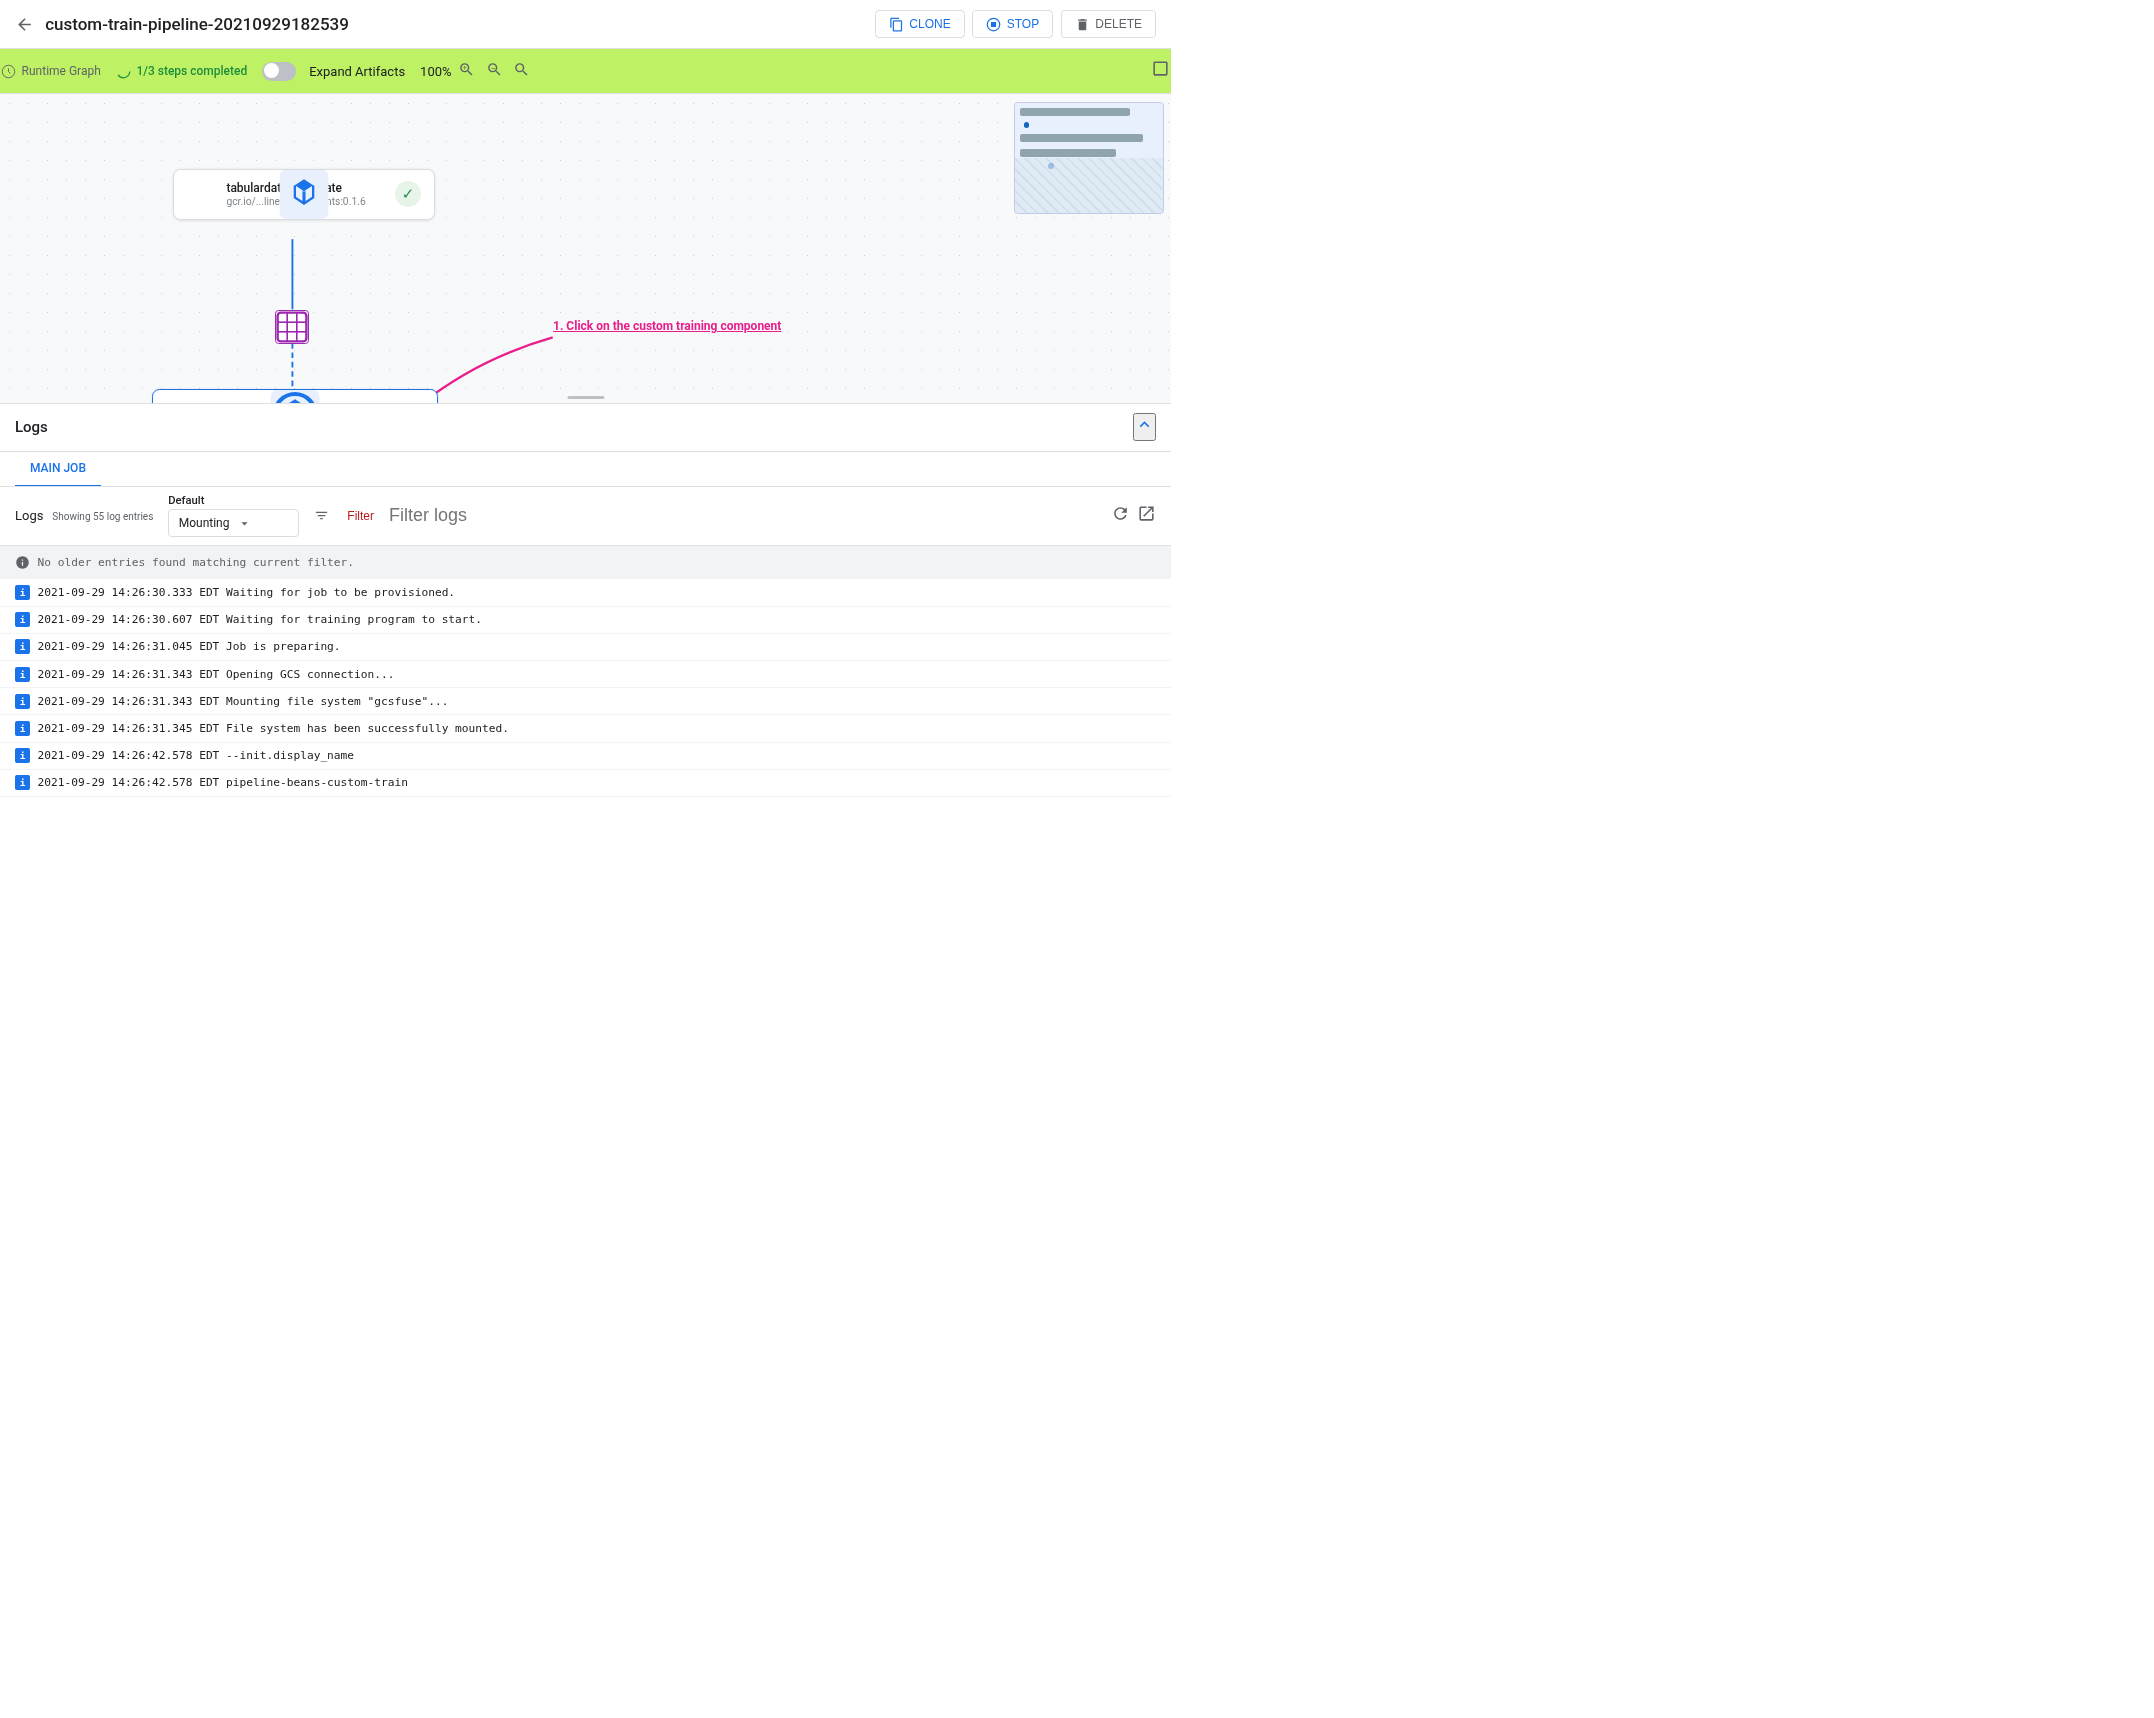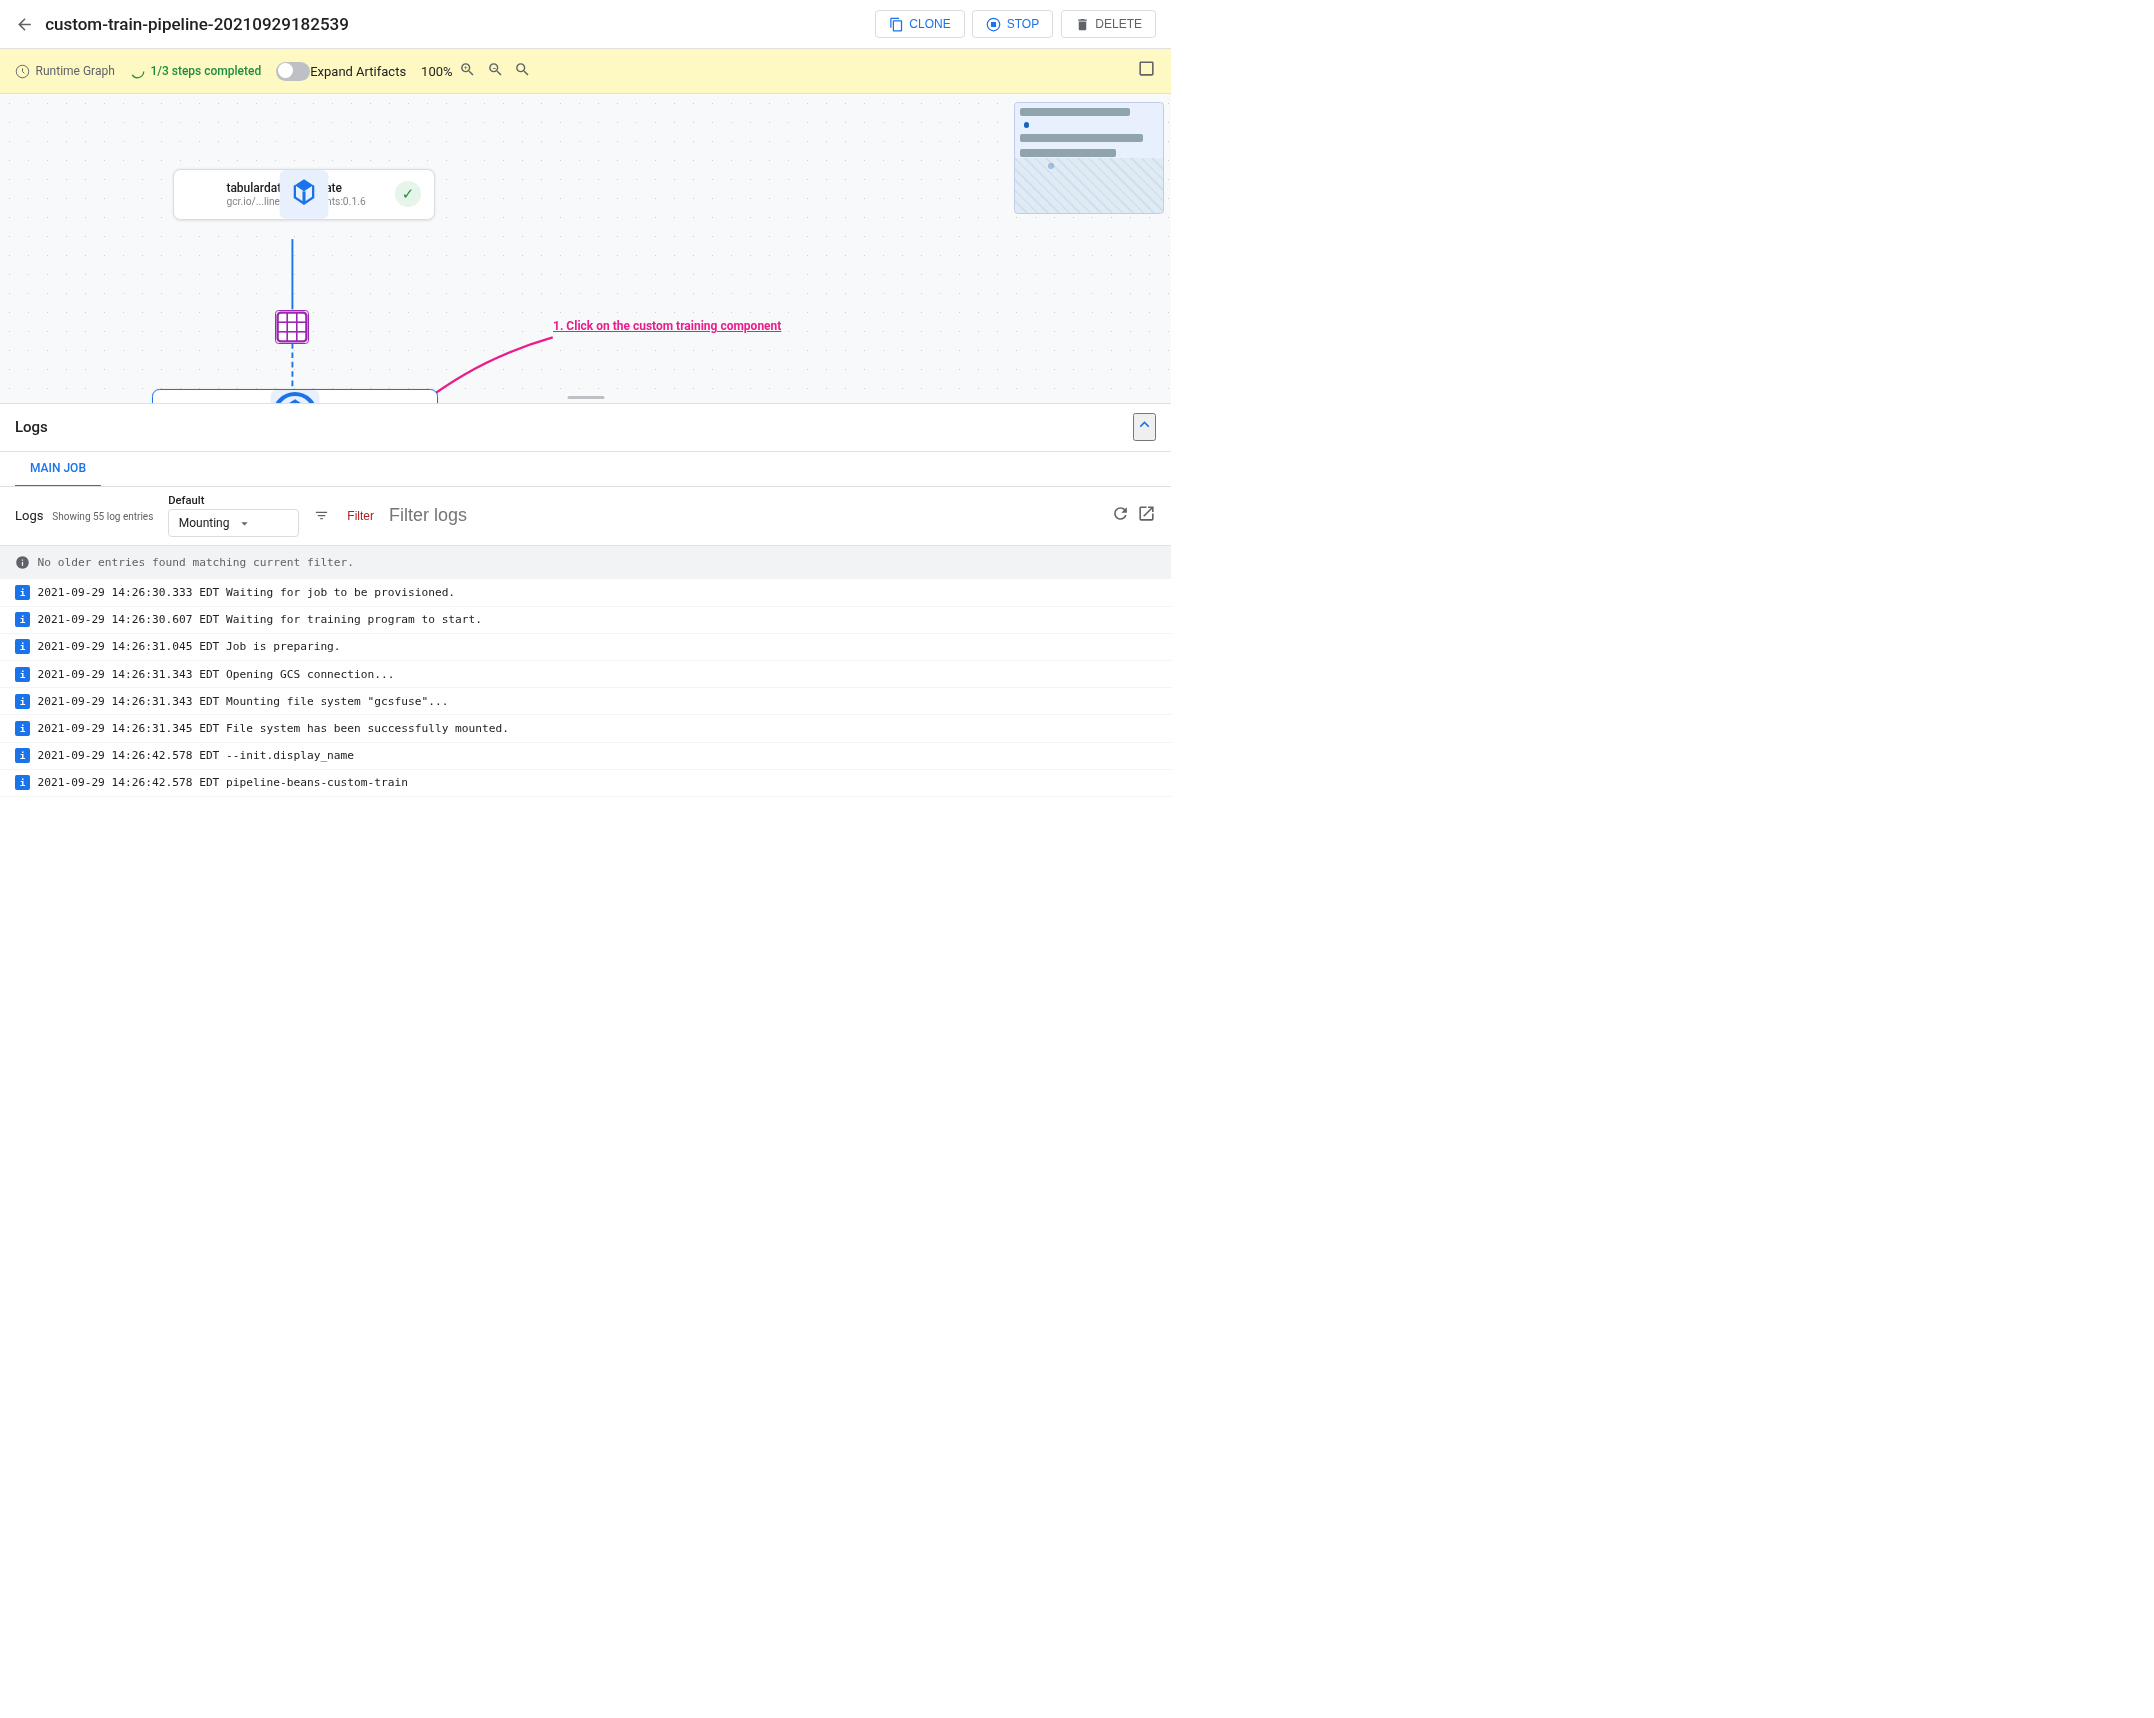--- a/index.html
+++ b/index.html
@@ -22,26 +22,26 @@
       display: flex; align-items: center; gap: 5.6px; padding: 5.6px 13px;
       border: 0.9px solid #dadce0; border-radius: 3.7px; background: #fff;
       cursor: pointer; font-size: 12px; font-weight: 500; color: #1a73e8;
     }
     .header-btn.clone { color: #1a73e8; }
     .header-btn.stop { color: #1a73e8; }
     .header-btn.delete { color: #5f6368; }
 
     
     .toolbar {
-      display: flex; align-items: center; padding: 0 15px; height: 45px;
-      border-bottom: 0.9px solid #e0e0e0; background: #fef9c3; gap: 15px;
+      display: flex; align-items: center; padding: 0 1px; height: 45px;
+      border-bottom: 0.9px solid #e0e0e0; background: #bef264; gap: 15px;
     }
     .toolbar-item { display: flex; align-items: center; gap: 5.6px; font-size: 12px; color: #5f6368; }
     .steps-completed { color: #1e8e3e; font-weight: 500; }
-    .toggle-wrapper { display: flex; align-items: center; gap: 0; }
+    .toggle-wrapper { display: flex; align-items: center; gap: 13px; }
     .toggle {
       width: 34px; height: 19px; background: #bdc1c6; border-radius: 9.4px;
       position: relative; cursor: pointer;
     }
     .toggle::after {
       content: ''; position: absolute; width: 15px; height: 15px;
       background: #fff; border-radius: 50%; top: 1.9px; left: 1.9px;
       transition: left 0.2s;
     }
     .zoom-controls { display: flex; align-items: center; gap: 3px; }

